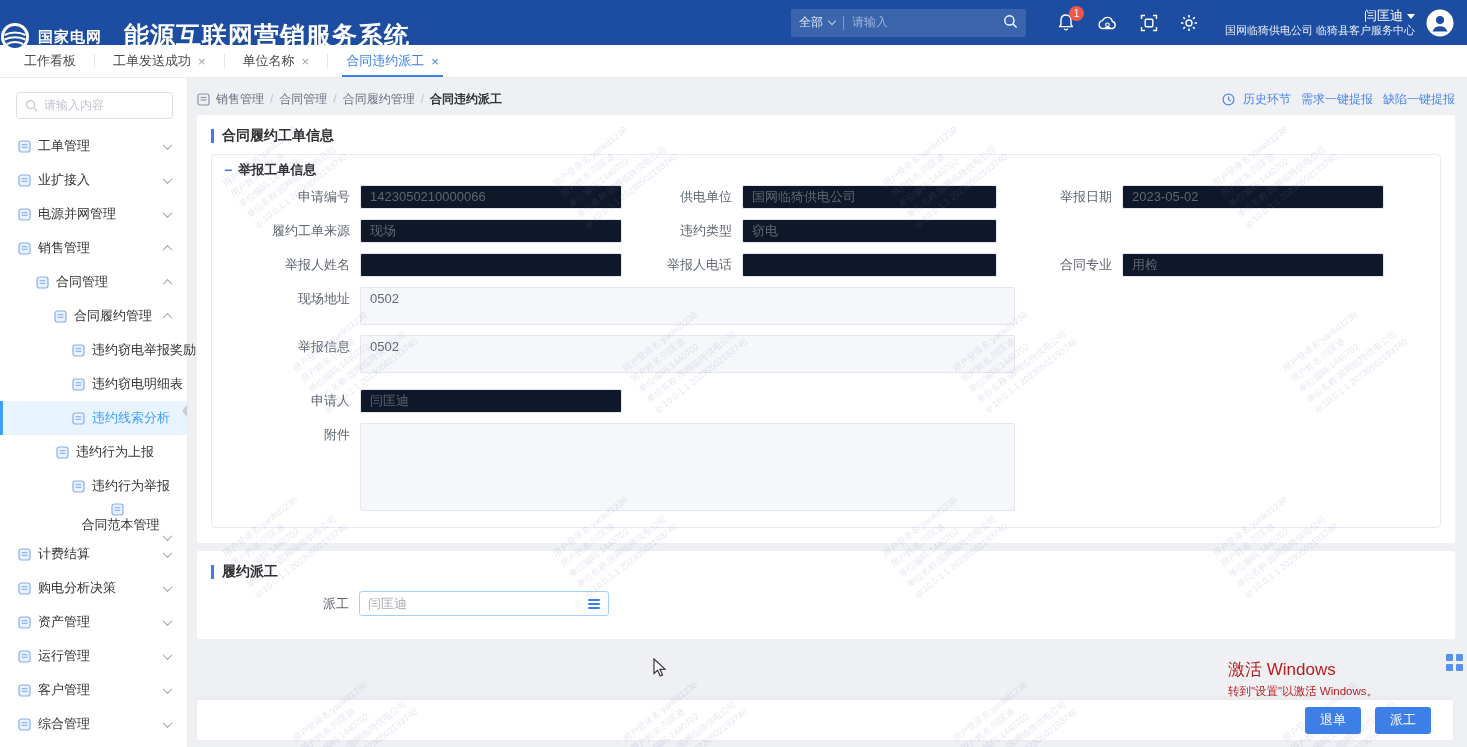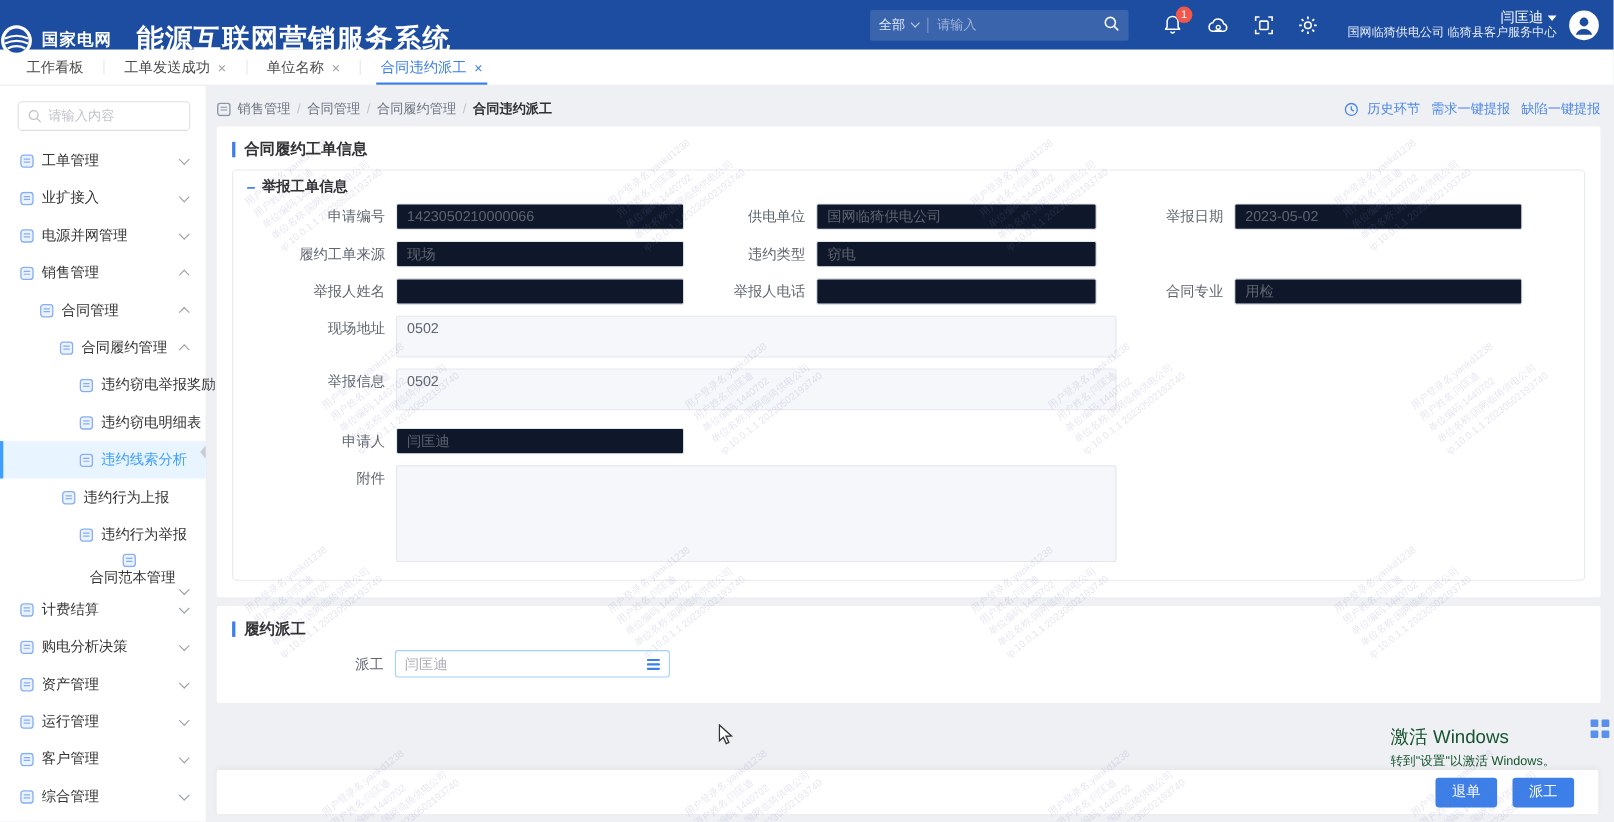--- a/index.html
+++ b/index.html
@@ -86,21 +86,21 @@
 
   .dispatch-row { display:flex; align-items:center; margin-top:10px; }
   .dispatch-input { width:250px; height:25px; background:#fff; border:1px solid #a3d0fd; border-radius:3px; display:flex; align-items:center; padding:0 8px; font-size:13px; color:#a8abb2; cursor:pointer; }
   .dispatch-input .val { flex:1; }
   .list-icon { display:flex; flex-direction:column; gap:2px; }
   .list-icon i { display:block; width:12px; height:2px; background:#3d7fe8; border-radius:1px; }
 
   .footer-bar { position:absolute; left:9px; right:14px; top:622px; height:40px; background:#fff; border-radius:2px; box-shadow:0 -2px 6px rgba(0,0,0,.04); display:flex; align-items:center; justify-content:flex-end; padding-right:22px; }
   .btn { background:#3d7fe8; color:#fff; border:none; border-radius:3px; font-size:13px; height:27px; padding:0 15px; margin-left:14px; cursor:pointer; font-family:inherit; }
 
-  .activate { position:absolute; left:1076px; top:580px; color:#14532d; pointer-events:none; }
+  .activate { position:absolute; left:1040px; top:580px; color:#b91c1c; pointer-events:none; }
   .activate .l1 { font-size:17px; }
   .activate .l2 { font-size:11.5px; margin-top:3px; }
 
   .grid-widget { position:absolute; right:4px; top:576px; width:17px; height:17px; display:grid; grid-template-columns:7px 7px; grid-template-rows:7px 7px; gap:3px; cursor:pointer; }
   .grid-widget i { background:#3d7fe8; border-radius:1px; opacity:.85; }
 
   
   .wm-layer { position:absolute; inset:0; pointer-events:none; z-index:6; overflow:hidden; }
   .wm-tile { position:absolute; transform:rotate(-38deg); font-size:9px; line-height:13px; color:rgba(125,125,180,.20); white-space:nowrap; }
 

